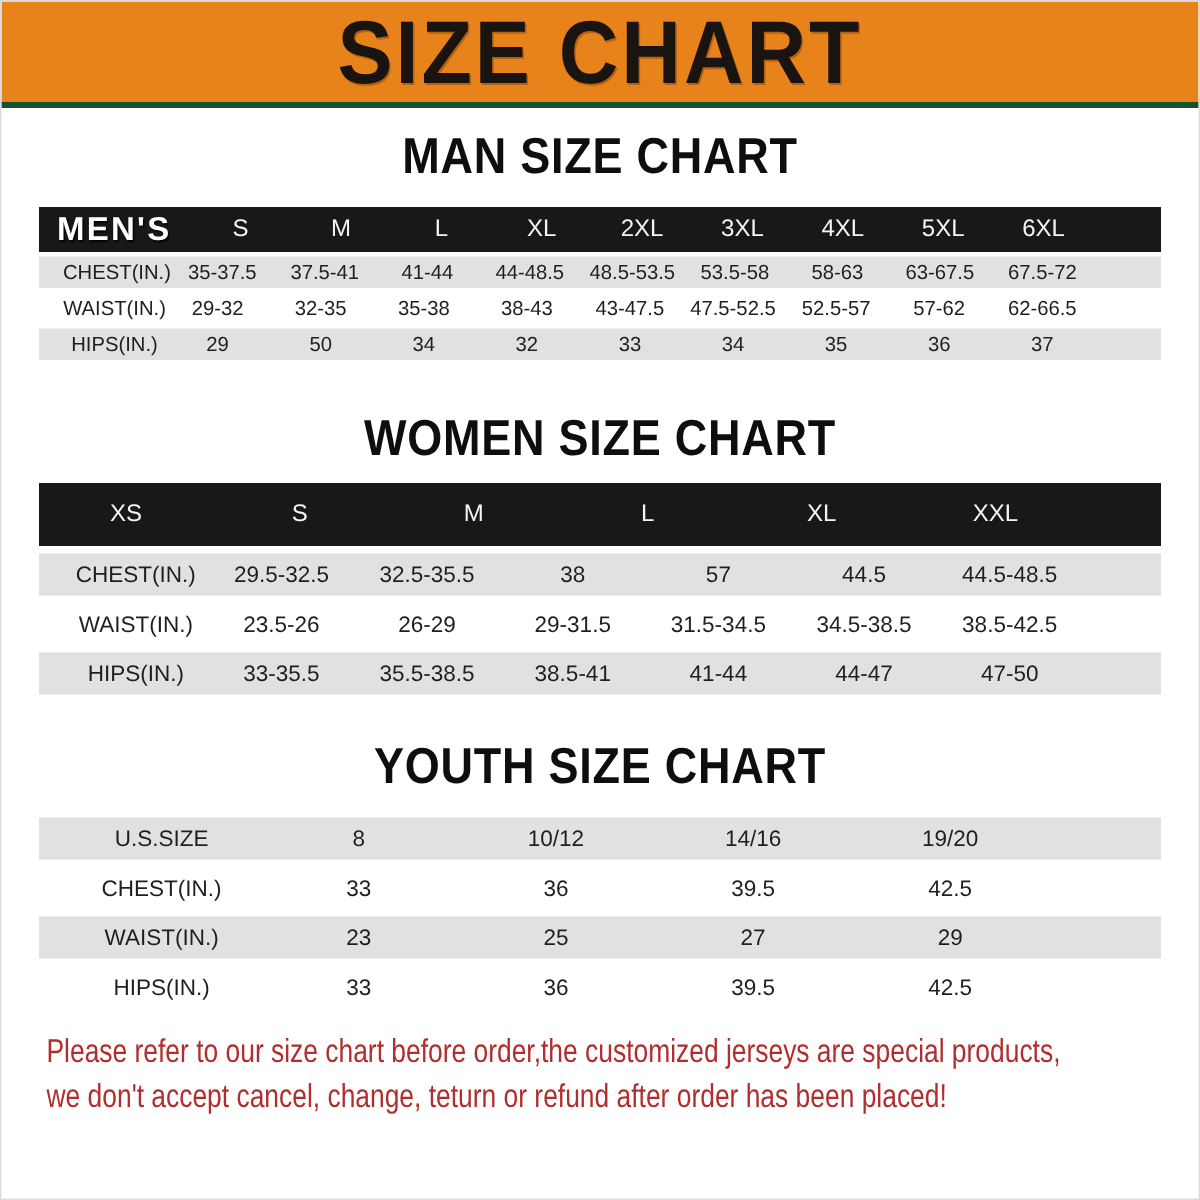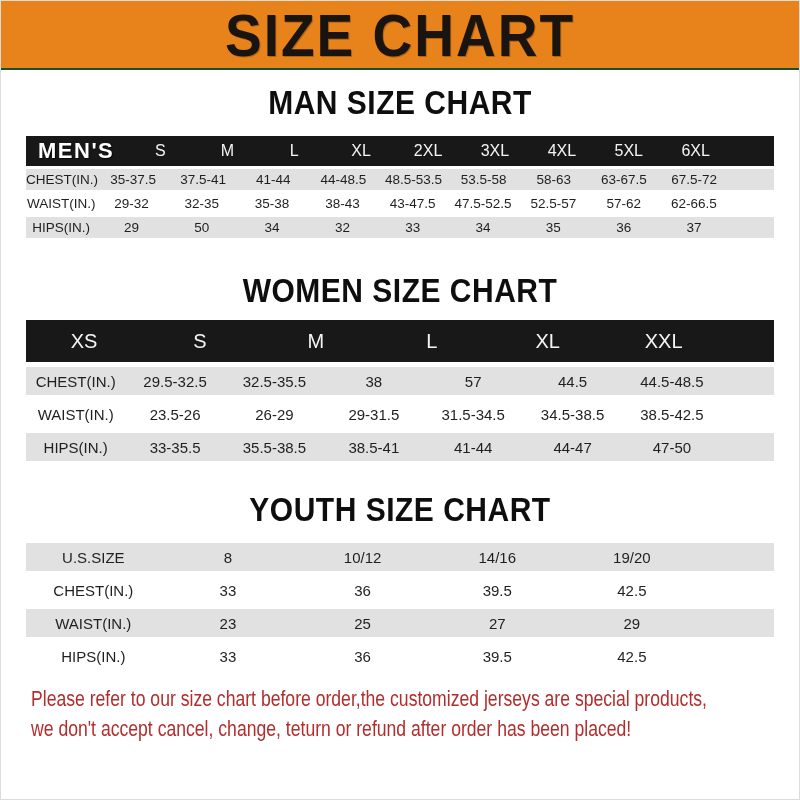--- a/index.html
+++ b/index.html
@@ -9,21 +9,21 @@
     font-family: "Liberation Sans", sans-serif;
     box-sizing: border-box;
     border: 1px solid #dcdcdc;
     overflow: hidden;
   }
 
   
   .banner {
     height: 67px;
     background: var(--banner-bg, #E8821A);
-    border-bottom: 2px solid #14532d;
+    border-bottom: 4px solid #14532d;
     display: flex; align-items: center; justify-content: center;
   }
   .banner-title {
     font-size: 55px; font-weight: bold;
     letter-spacing: 2px;
     color: var(--banner-text, #1A1410);
     transform: scaleY(1.08);
     text-shadow: 1px 1px 0 rgba(80,40,0,0.35);
     white-space: nowrap;
   }
@@ -68,34 +68,34 @@
     text-shadow: 1px 1px 1px rgba(0,0,0,0.8);
   }
   .men   .header-label { font-size: 22px; }
   .women .header-label { font-size: 24px; }
   .youth .header-label { font-size: 24px; letter-spacing: 3px; }
 
   .cell { flex: 1; text-align: center; white-space: nowrap; }
 
   .col-head { color: #f4f4f4; }
   .men   .col-head { font-size: 16px; }
-  .women .col-head { font-size: 20px; }
+  .women .col-head { font-size: 16px; }
   .youth .col-head { font-size: 19px; }
 
   .spacer { }
   .men   .spacer { width: 6%; }
   .women .spacer { width: 7%; }
   .youth .spacer { width: 10%; }
 
   .data-row { color: var(--cell-text, #1F1F1F); }
   .men   .data-row { height: 21px; margin-top: 3px; font-size: 13.5px; }
   .women .data-row, .youth .data-row { height: 28px; margin-top: 5px; font-size: 15px; }
   .data-row.shaded { background: var(--row-gray, #E1E1E1); }
   .data-row.plain  { background: var(--row-white, #FFFFFF); }
-  .row-label { text-align: center; padding-left: 0; }
+  .row-label { text-align: center; padding-left: 16px; }
 
   
   .footer {
     margin: 14px 0 0 30px;
     color: var(--footer-red, #B22E2E);
     font-size: 22px;
     line-height: 30px;
     transform: scaleX(0.8);
     transform-origin: left center;
     white-space: nowrap;

